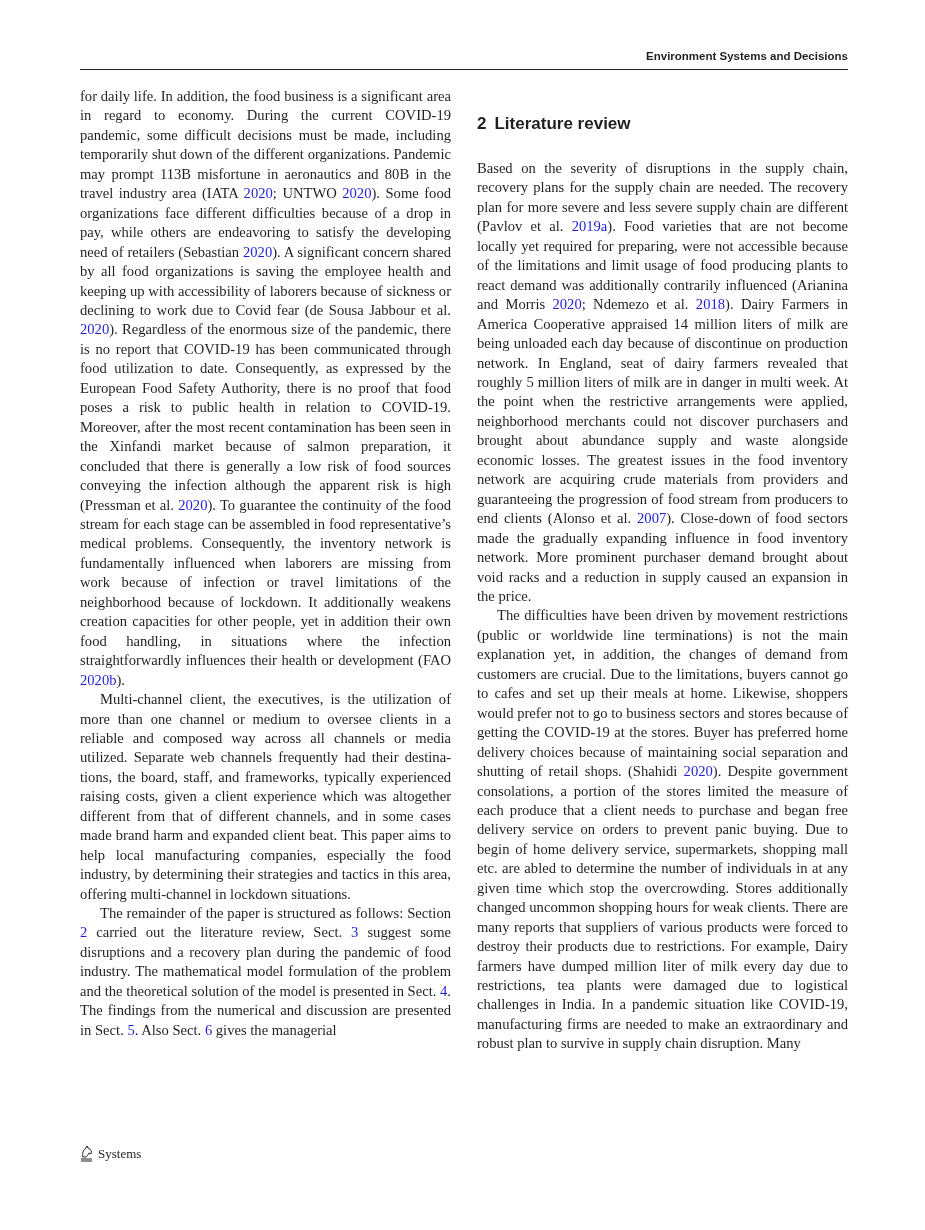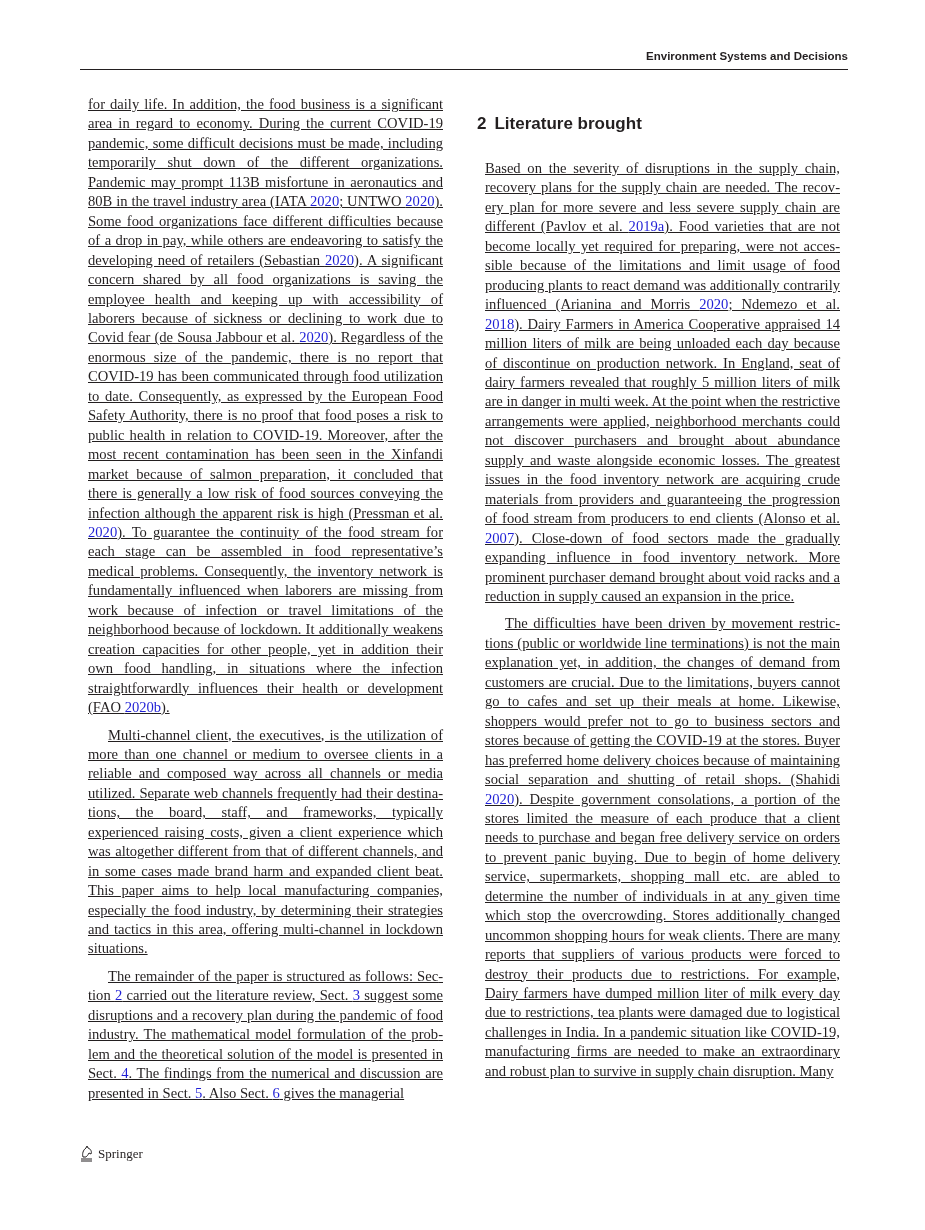--- a/index.html
+++ b/index.html
@@ -5,21 +5,21 @@
   html, body { margin: 0; padding: 0; background: #ffffff; }
   body { width: 925px; height: 1230px; position: relative; overflow: hidden;
          font-family: "Liberation Serif", "DejaVu Serif", serif; color: #231f20; }
   .running-head { position: absolute; left: 80px; top: 50px; width: 768px; text-align: right;
          font-family: "Liberation Sans", "DejaVu Sans", sans-serif; font-size: 11.5px; color: #231f20; font-weight: bold; }
   .head-rule { position: absolute; left: 80px; top: 69px; width: 768px; height: 0; border-top: 1.3px solid #231f20; }
   .col { position: absolute; top: 87px; width: 371px; font-size: 14.6px; line-height: 19.45px;
          text-align: justify; hyphens: manual; }
   .col-left { left: 80px; }
   .col-right { left: 477px; }
-  .col p { margin: 8px; text-decoration: underline; }
+  .col p { margin: 0; }
   .col p.indent { text-indent: 20px; }
   .link { color: #1f1fd6; }
   h2.section-heading { font-family: "Liberation Sans", "DejaVu Sans", sans-serif; font-weight: bold;
          font-size: 17px; margin: 27px 0 25px 0; line-height: 20px; text-align: left; }
   h2 .sec-num { margin-right: 8px; }
   .footer { position: absolute; left: 80px; top: 1145px; display: flex; align-items: center;
          font-size: 13px; font-family: "Liberation Serif", "DejaVu Serif", serif; color: #231f20; }
   .footer svg { margin-right: 4px; }
 </style>
 </head>
@@ -29,26 +29,26 @@
 <div class="head-rule"></div>
 
 <div class="col col-left">
   <p>for daily life. In addition, the food business is a significant area in regard to economy. During the current COVID-19 pandemic, some difficult decisions must be made, includ­ing temporarily shut down of the different organizations. Pandemic may prompt 113B misfortune in aeronautics and 80B in the travel industry area (IATA <span class="link">2020</span>; UNTWO <span class="link">2020</span>). Some food organizations face different difficulties because of a drop in pay, while others are endeavoring to satisfy the developing need of retailers (Sebastian <span class="link">2020</span>). A significant concern shared by all food organizations is saving the employee health and keeping up with accessi­bility of laborers because of sickness or declining to work due to Covid fear (de Sousa Jabbour et al. <span class="link">2020</span>). Regard­less of the enormous size of the pandemic, there is no report that COVID-19 has been communicated through food utilization to date. Consequently, as expressed by the European Food Safety Authority, there is no proof that food poses a risk to public health in relation to COVID-19. Moreover, after the most recent contamination has been seen in the Xinfandi market because of salmon prepara­tion, it concluded that there is generally a low risk of food sources conveying the infection although the apparent risk is high (Pressman et al. <span class="link">2020</span>). To guarantee the continu­ity of the food stream for each stage can be assembled in food representative’s medical problems. Consequently, the inventory network is fundamentally influenced when laborers are missing from work because of infection or travel limitations of the neighborhood because of lock­down. It additionally weakens creation capacities for other people, yet in addition their own food handling, in situa­tions where the infection straightforwardly influences their health or development (FAO <span class="link">2020b</span>).</p>
   <p class="indent">Multi-channel client, the executives, is the utilization of more than one channel or medium to oversee clients in a reliable and composed way across all channels or media utilized. Separate web channels frequently had their destina­tions, the board, staff, and frameworks, typically experienced raising costs, given a client experience which was altogether different from that of different channels, and in some cases made brand harm and expanded client beat. This paper aims to help local manufacturing companies, especially the food industry, by determining their strategies and tactics in this area, offering multi-channel in lockdown situations.</p>
   <p class="indent">The remainder of the paper is structured as follows: Sec­tion <span class="link">2</span> carried out the literature review, Sect. <span class="link">3</span> suggest some disruptions and a recovery plan during the pandemic of food industry. The mathematical model formulation of the prob­lem and the theoretical solution of the model is presented in Sect. <span class="link">4</span>. The findings from the numerical and discussion are presented in Sect. <span class="link">5</span>. Also Sect. <span class="link">6</span> gives the managerial</p>
 </div>
 
 <div class="col col-right">
   <h2 class="section-heading">
-    <span class="sec-num">2</span><span>Literature brought</span>
+    <span class="sec-num">2</span><span>Literature review</span>
   </h2>
   <p>Based on the severity of disruptions in the supply chain, recovery plans for the supply chain are needed. The recov­ery plan for more severe and less severe supply chain are different (Pavlov et al. <span class="link">2019a</span>). Food varieties that are not become locally yet required for preparing, were not acces­sible because of the limitations and limit usage of food producing plants to react demand was additionally contra­rily influenced (Arianina and Morris <span class="link">2020</span>; Ndemezo et al. <span class="link">2018</span>). Dairy Farmers in America Cooperative appraised 14 million liters of milk are being unloaded each day because of discontinue on production network. In England, seat of dairy farmers revealed that roughly 5 million liters of milk are in danger in multi week. At the point when the restrictive arrangements were applied, neighborhood merchants could not discover purchasers and brought about abundance supply and waste alongside economic losses. The greatest issues in the food inventory network are acquiring crude materials from providers and guaranteeing the progression of food stream from producers to end clients (Alonso et al. <span class="link">2007</span>). Close-down of food sectors made the gradually expanding influence in food inventory network. More prominent pur­chaser demand brought about void racks and a reduction in supply caused an expansion in the price.</p>
   <p class="indent">The difficulties have been driven by movement restric­tions (public or worldwide line terminations) is not the main explanation yet, in addition, the changes of demand from customers are crucial. Due to the limitations, buyers cannot go to cafes and set up their meals at home. Like­wise, shoppers would prefer not to go to business sectors and stores because of getting the COVID-19 at the stores. Buyer has preferred home delivery choices because of maintaining social separation and shutting of retail shops. (Shahidi <span class="link">2020</span>). Despite government consolations, a por­tion of the stores limited the measure of each produce that a client needs to purchase and began free delivery service on orders to prevent panic buying. Due to begin of home delivery service, supermarkets, shopping mall etc. are abled to determine the number of individuals in at any given time which stop the overcrowding. Stores additionally changed uncommon shopping hours for weak clients. There are many reports that suppliers of various products were forced to destroy their products due to restrictions. For example, Dairy farmers have dumped million liter of milk every day due to restrictions, tea plants were damaged due to logistical challenges in India. In a pandemic situation like COVID-19, manufacturing firms are needed to make an extraordinary and robust plan to survive in supply chain disruption. Many</p>
 </div>
 
 <div class="footer">
   <svg width="14" height="17" viewBox="0 0 14 17">
     <path d="M3 12 C2 9 3 5 6 3 L7 1 L8 3 C11 4 12 7 11 9 L9 8 C8 10 7 11 6 12 Z" fill="none" stroke="#231f20" stroke-width="1"></path>
     <line x1="1" y1="14" x2="12" y2="14" stroke="#231f20" stroke-width="1"></line>
     <line x1="1" y1="16" x2="12" y2="16" stroke="#231f20" stroke-width="1"></line>
   </svg>
-  <span>Springer</span>
+  <span>Systems</span>
 </div>
 
 </body></html>

